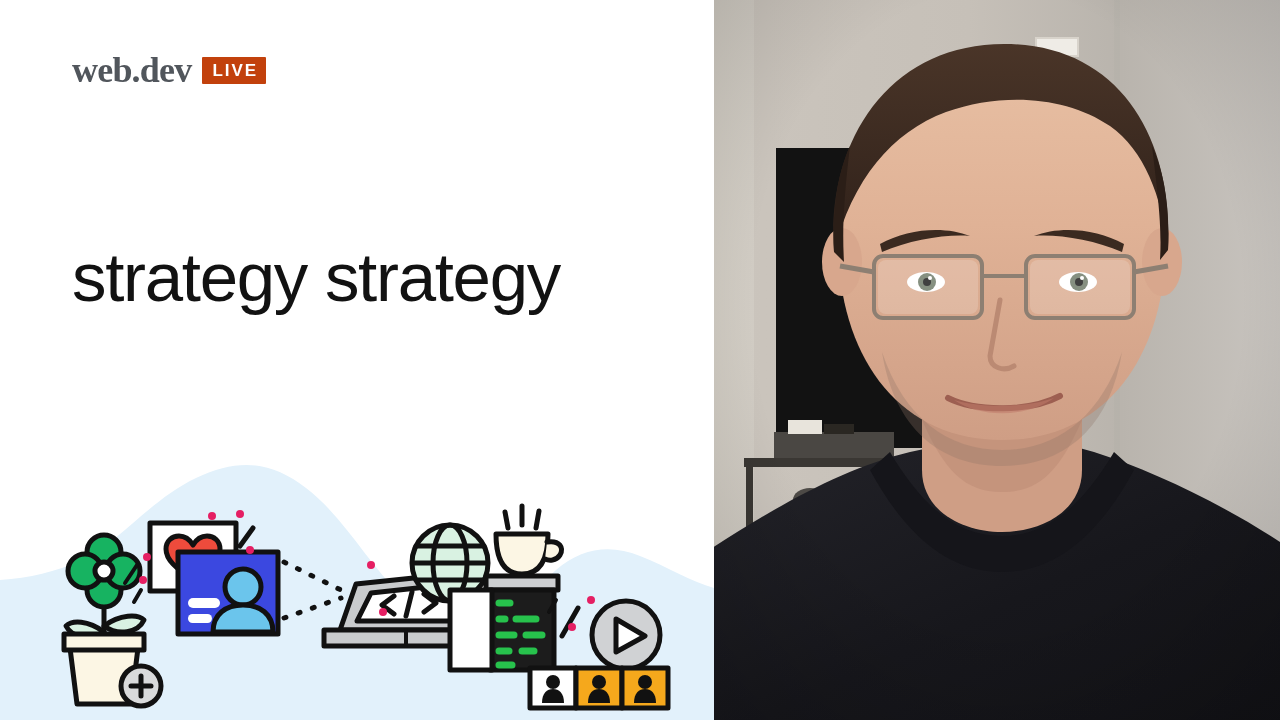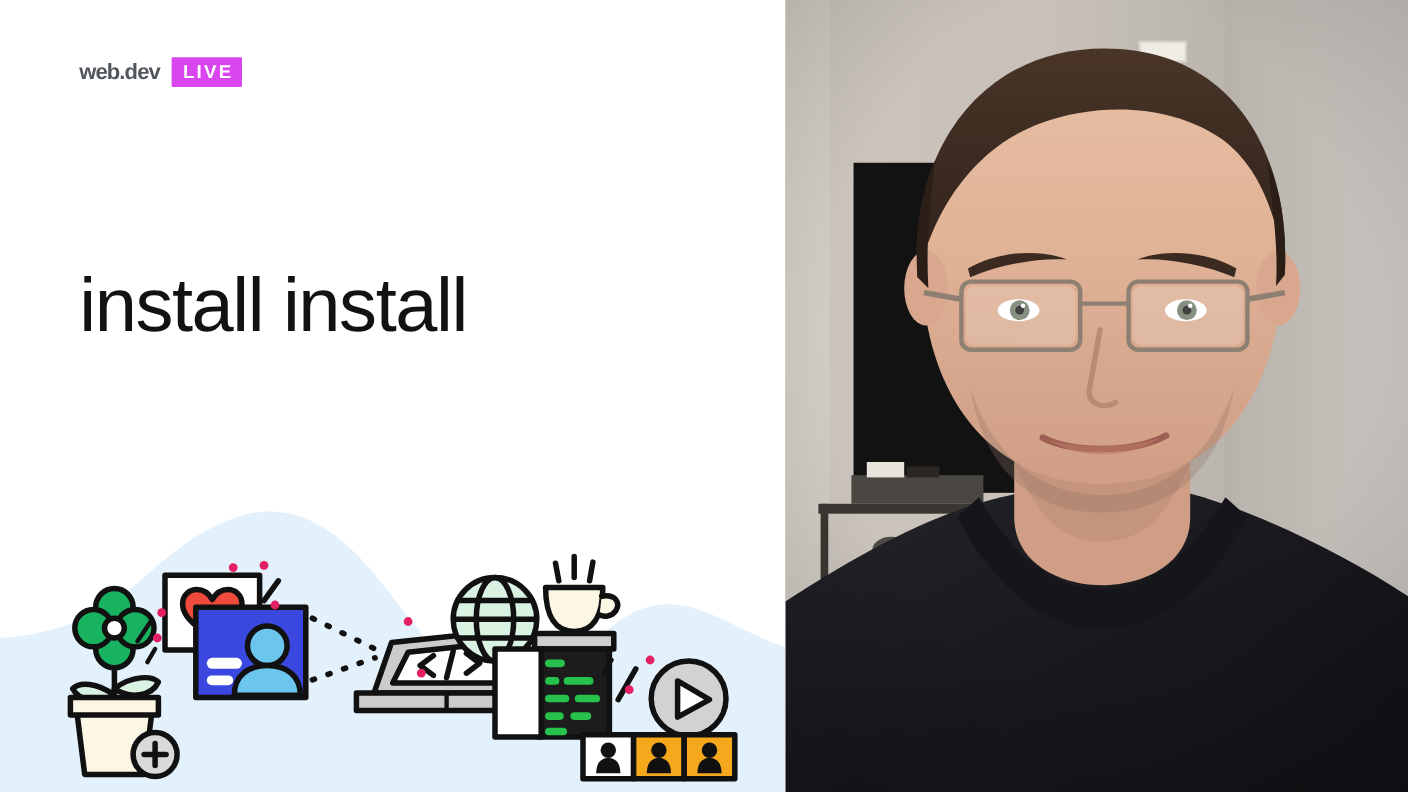--- a/index.html
+++ b/index.html
@@ -15,25 +15,25 @@
     position:absolute;left:0;top:0;width:714px;height:720px;
     background:#ffffff;overflow:hidden;
   }
 
   
   .wave{position:absolute;left:0;bottom:0;width:714px;height:260px;}
 
   
   .logo{position:absolute;left:72px;top:52px;display:flex;align-items:center;gap:11px;}
   .logo-word{
-    font-size:20px;font-weight:700;color:#51565c;letter-spacing:-0.8px;
-    line-height:1;font-family:Liberation Sans, sans-serif;
+    font-size:36px;font-weight:700;color:#51565c;letter-spacing:-0.8px;
+    line-height:1;font-family:Liberation Serif, serif;
   }
   .logo-badge{
-    background:#d946ef;color:#ffffff;font-size:17px;font-weight:700;
+    background:#c2410c;color:#ffffff;font-size:17px;font-weight:700;
     letter-spacing:2.0px;padding:5px 8px 5px 10px;line-height:1;
     border-radius:1px;
   }
 
   
   .headline{
     position:absolute;left:72px;top:190px;width:600px;
     font-size:69px;line-height:1.22;font-weight:300;color:#121212;
     letter-spacing:-1.3px;font-family:"Liberation Sans",sans-serif;
   }
@@ -63,21 +63,21 @@
                C582,88 610,84 640,96 C668,107 692,122 714,128
                L714,260 L0,260 Z" fill="#e2f1fb"></path>
     </svg>
 
     <div class="logo">
       <span class="logo-word">web.dev</span>
       <span class="logo-badge">LIVE</span>
     </div>
 
     <h1 class="headline">
-      <span class="ln">install install</span>
+      <span class="ln">strategy strategy</span>
     </h1>
 
     <svg class="illus" viewBox="0 0 714 230">
       <g stroke="#111" stroke-width="5" stroke-linecap="round" stroke-linejoin="round" fill="none">
 
         <g>
 
           <path d="M104,110 L104,160" stroke-width="5"></path>
 
           <path d="M104,142 C88,130 72,130 66,136 C72,148 90,150 104,142 Z" fill="#d9f2e2"></path>

